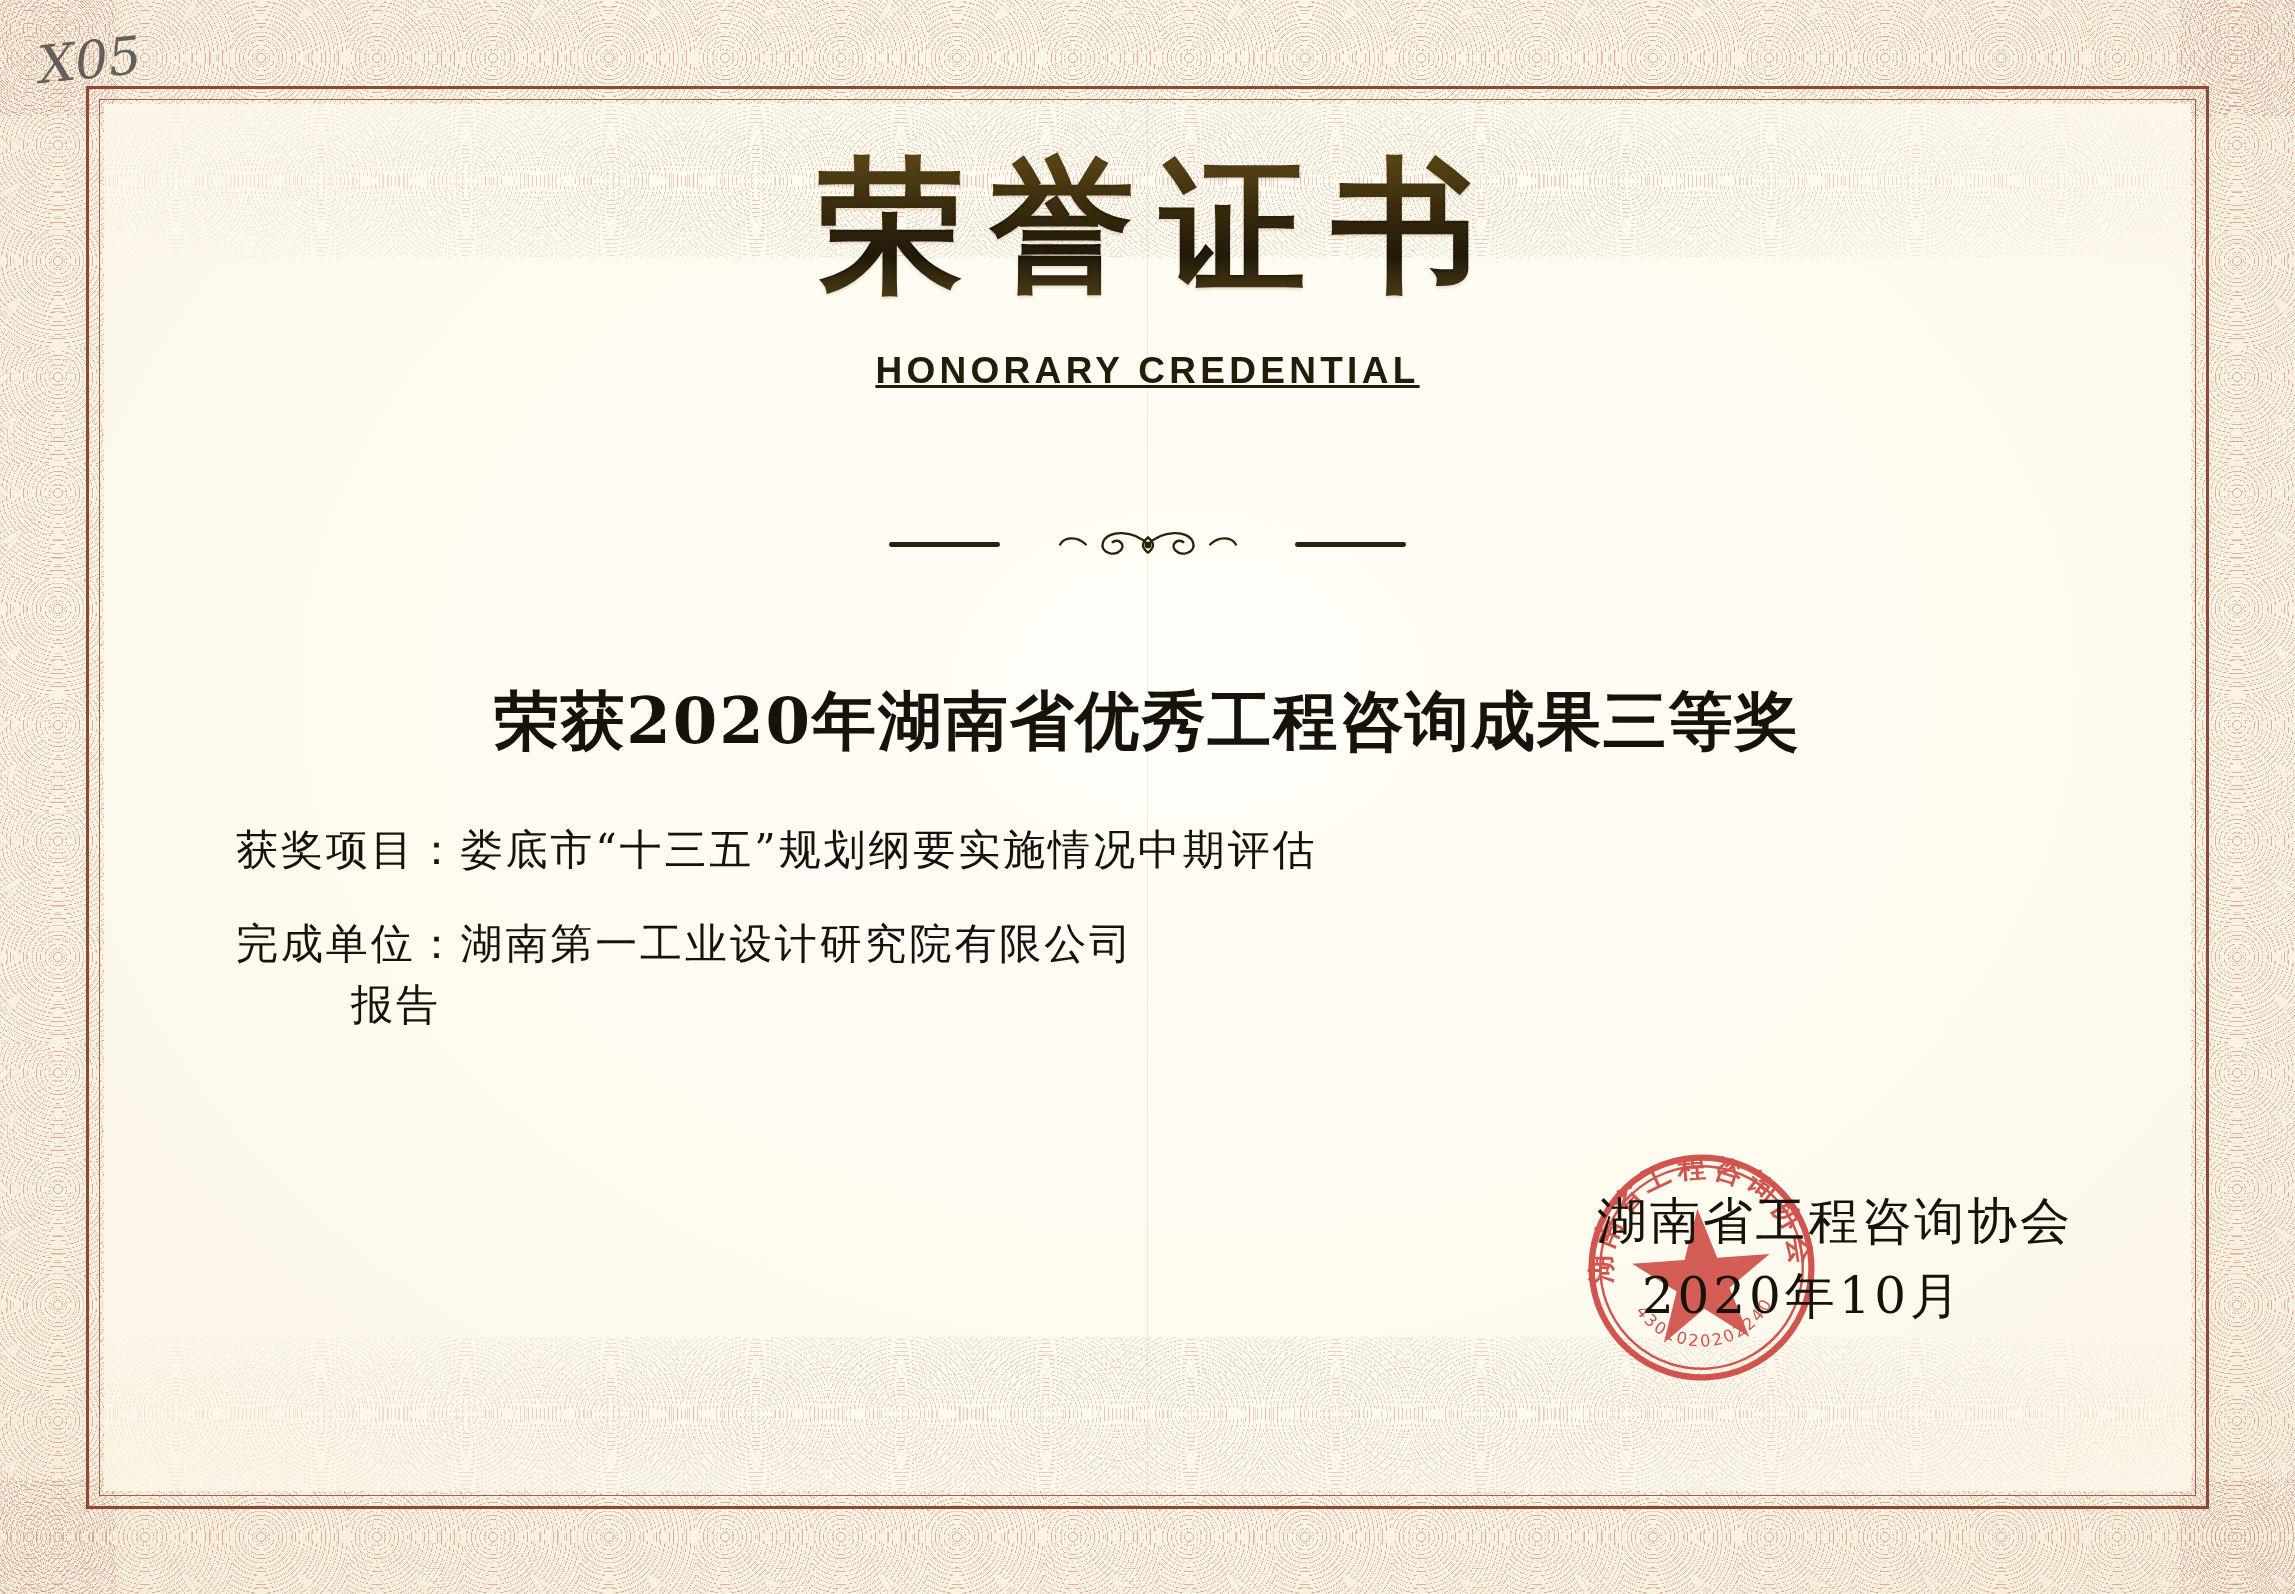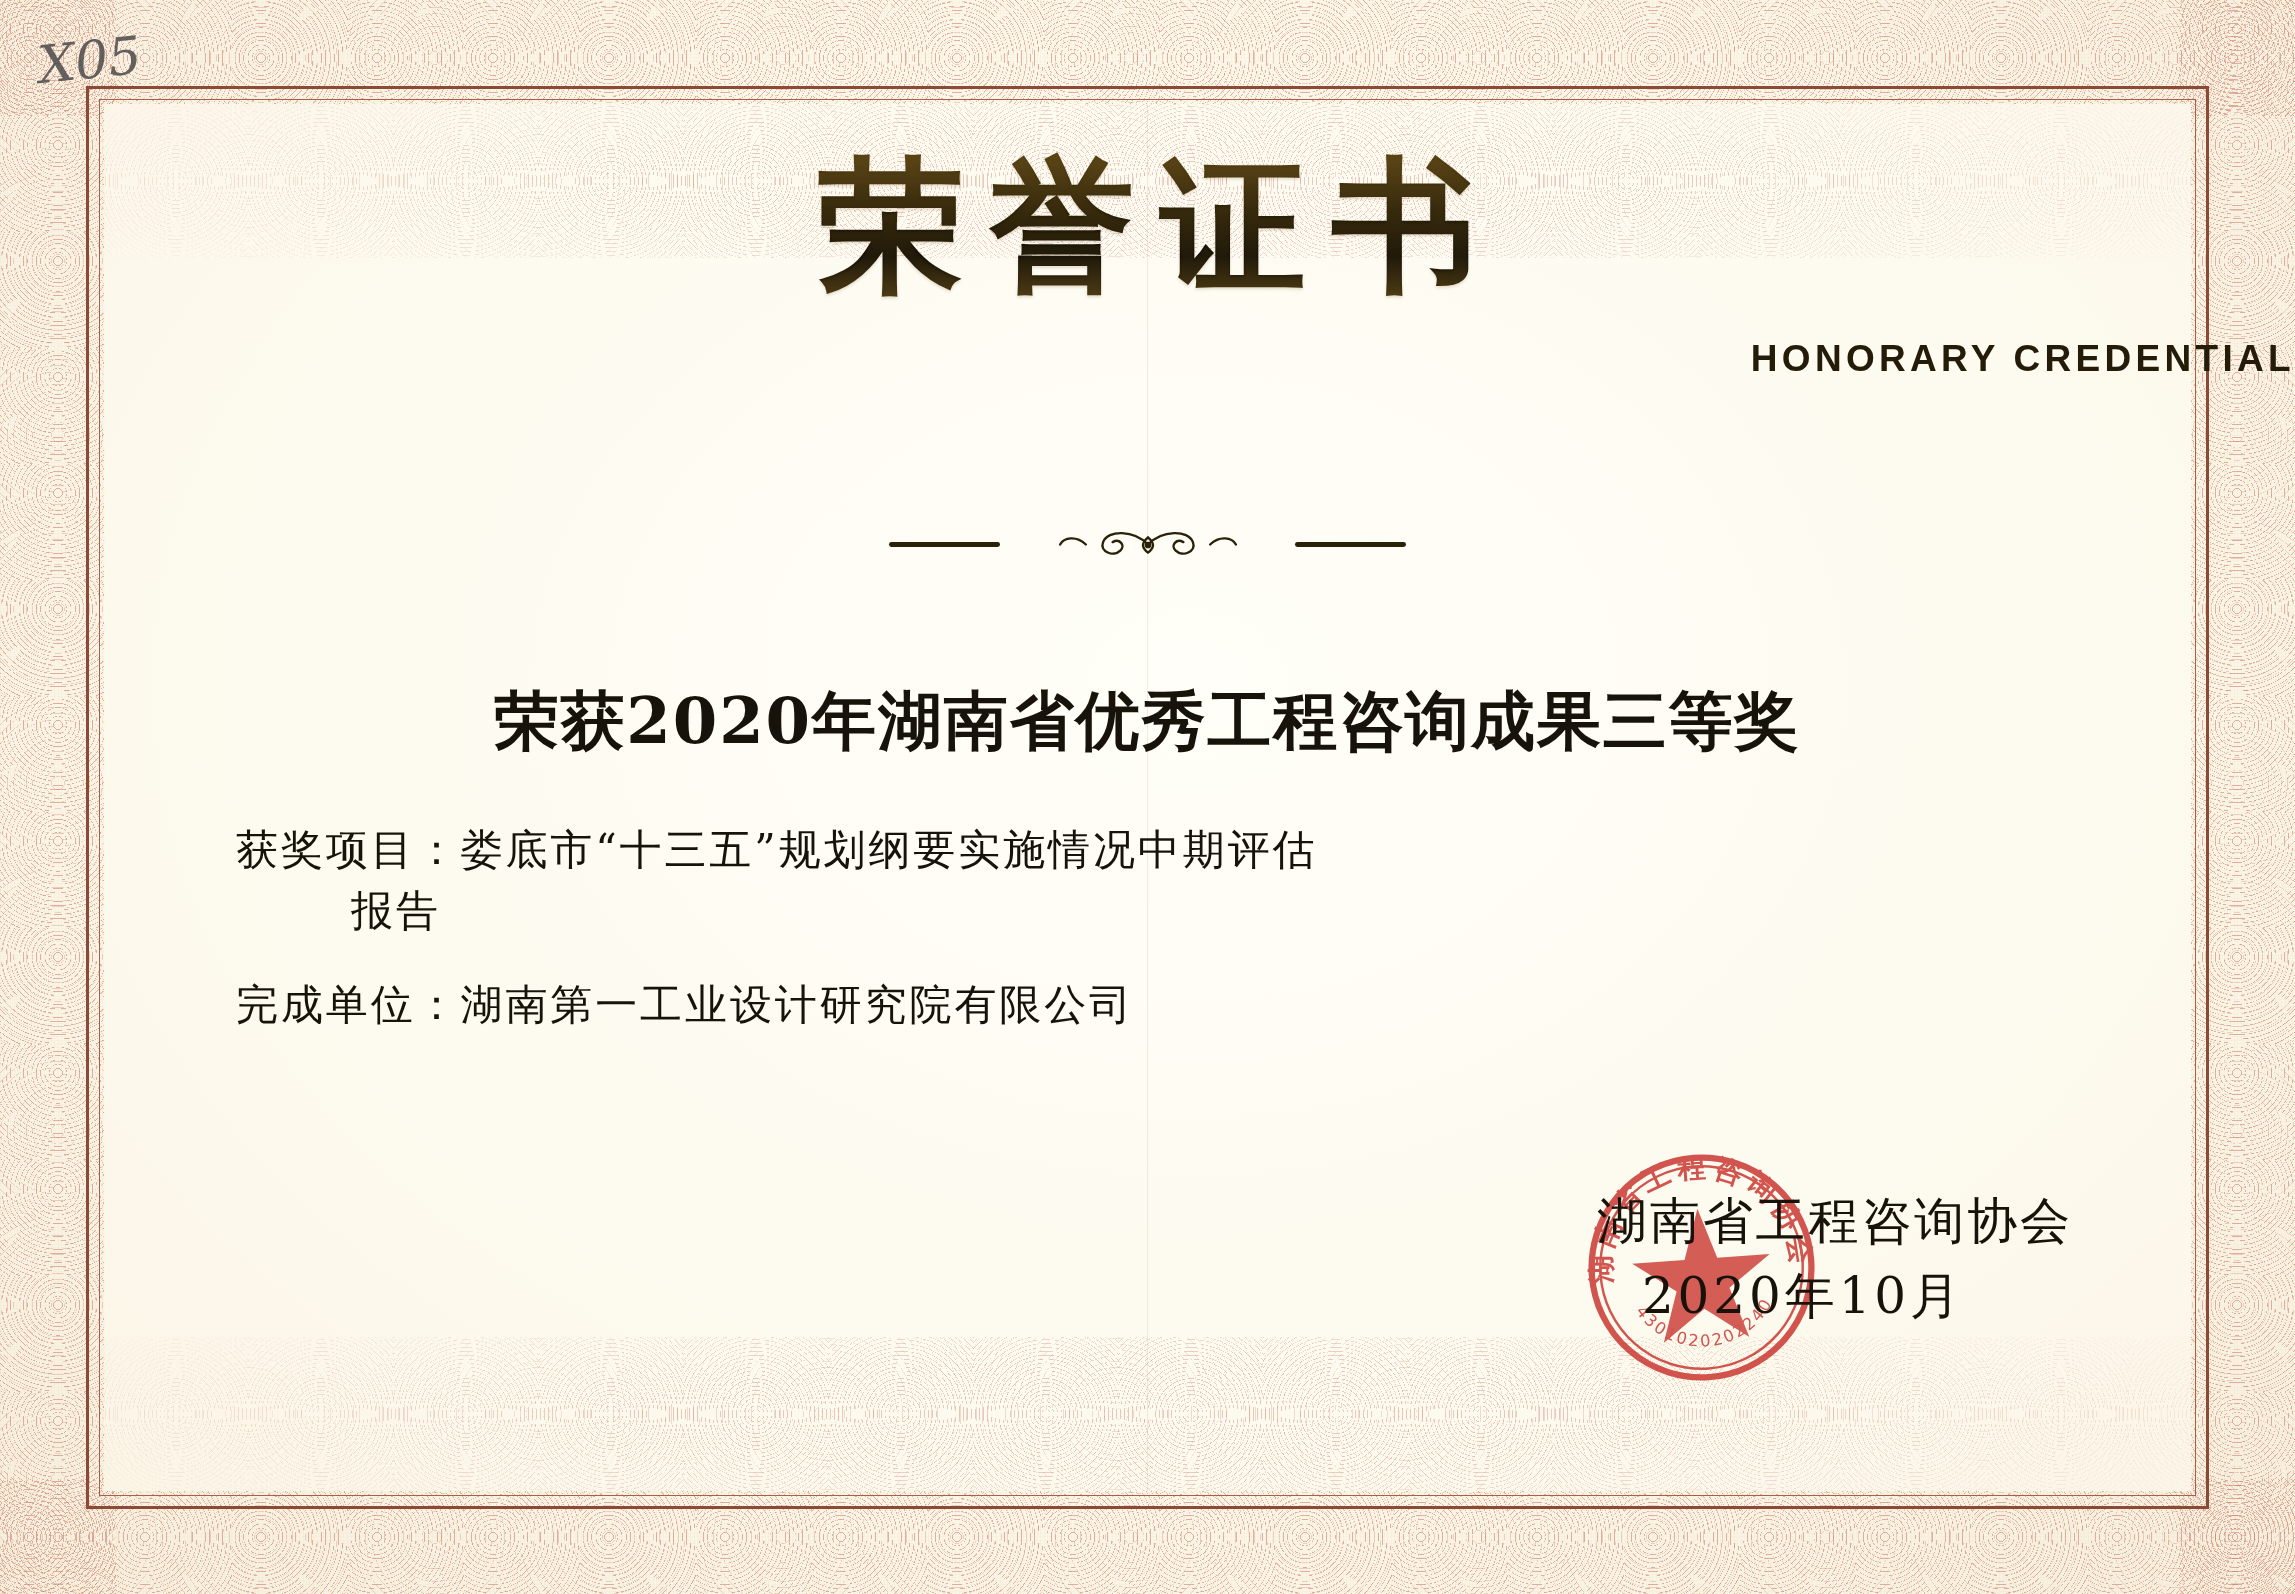--- a/index.html
+++ b/index.html
@@ -131,28 +131,29 @@
     color: #1d1608;
     background: linear-gradient(180deg, #5a4514 0%, #2b2208 38%, #0e0c04 70%, #4a3a12 100%);
     -webkit-background-clip: text;
             background-clip: text;
     -webkit-text-fill-color: transparent;
     text-shadow: 0 1.9px 2.9px rgba(120,90,40,0.18);
   }
 
   .title-en {
     position: absolute;
-    top: 338px;
-    left: 0; right: 0;
-    text-align: right;
+    top: 350px;
+    left: 0; right: 0;
+    text-align: center;
     font-family: "Liberation Sans", sans-serif;
     font-weight: 700;
     font-size: 37px;
     letter-spacing: 4.3px;
     color: #241c09;
+    text-decoration: underline;
   }
 
   
   .flourish {
     position: absolute;
     top: 523px;
     left: 0; right: 0;
     display: flex;
     align-items: center;
     justify-content: center;
@@ -286,22 +287,22 @@
           <circle cx="280" cy="46" r="7" fill="#2a2109"></circle>
         </svg>
       </span>
       <div class="bar"></div>
     </div>
 
     <div class="award-line">荣获2020年湖南省优秀工程咨询成果三等奖</div>
 
     <div class="body-block">
       <div class="body-line">获奖项目：娄底市“十三五”规划纲要实施情况中期评估</div>
+      <div class="body-line spaced">完成单位：湖南第一工业设计研究院有限公司</div>
       <div class="body-line indent">报告</div>
-      <div class="body-line spaced">完成单位：湖南第一工业设计研究院有限公司</div>
     </div>
 
     <div class="seal">
       <svg width="241" height="241" viewBox="0 0 500 500" xmlns="http://www.w3.org/2000/svg">
         <g fill="none" stroke="#c8312b" stroke-width="13">
           <circle cx="250" cy="250" r="228"></circle>
           <circle cx="250" cy="250" r="210" stroke-width="5"></circle>
         </g>
         <path d="M250 128 l34 104 h109 l-88 64 34 105 -89 -65 -89 65 34 -105 -88 -64 h109 z" fill="#c8312b" opacity="0.95"></path>
         <defs>

